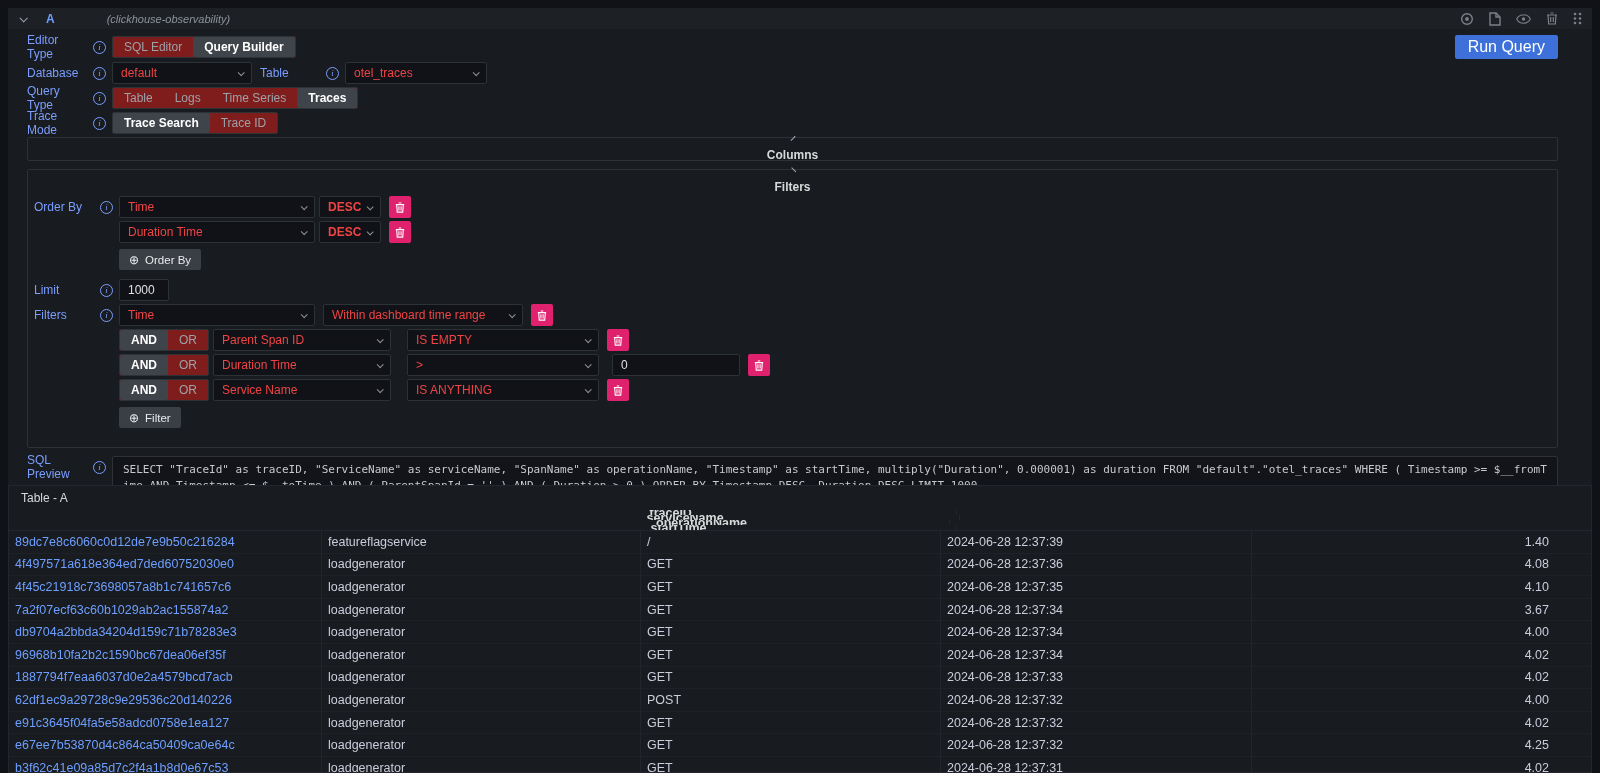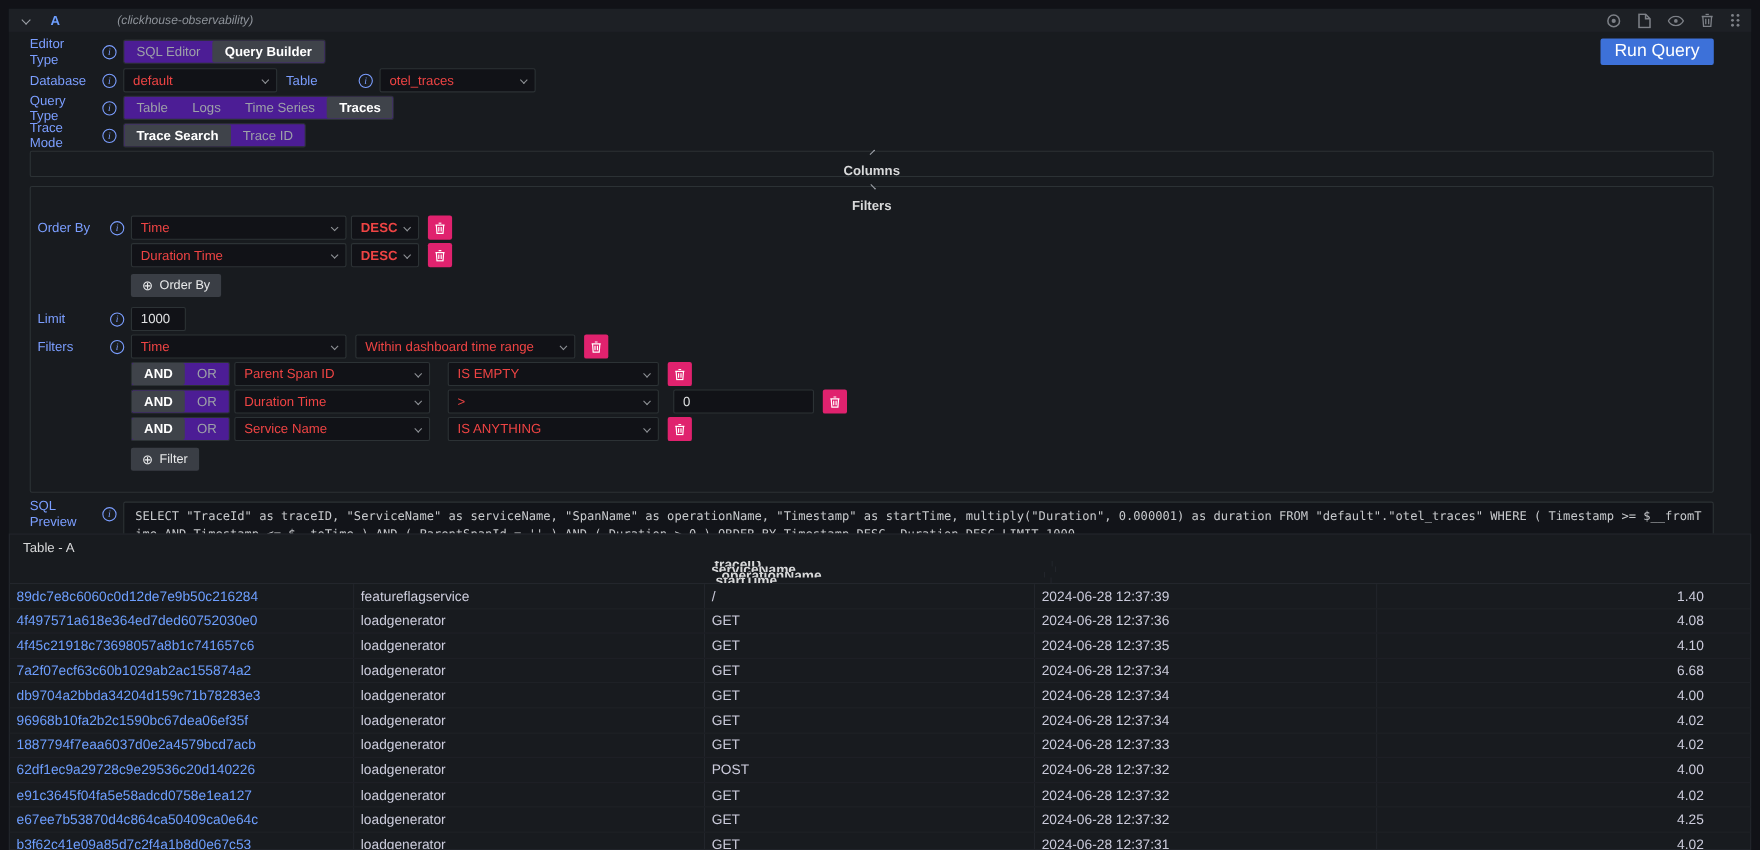--- a/index.html
+++ b/index.html
@@ -23,21 +23,21 @@
   .query-body::before { content:""; position:absolute; left:-16.5px; top:0; bottom:-4px; width:1px; background:#2c3235; }
   .qb-inner { position:relative; }
 
   .field-row { display:flex; align-items:center; margin-bottom:3px; min-height:22px; }
   .field-row.top { align-items:flex-start; }
   .f-label { width:85px; min-width:85px; color:#7b9eff; display:flex; align-items:center; gap:6px; height:22px; }
   .f-label .lbl-text { flex:1; }
   .info-i { width:13px; height:13px; min-width:13px; border:1px solid #7b9eff; border-radius:50%; font-size:9px; font-style:italic; font-family:"Liberation Serif",serif; display:inline-flex; align-items:center; justify-content:center; color:#7b9eff; margin-right:6px; }
   .info-i.gray { border-color:#ccccdc; color:#ccccdc; margin-right:0; }
 
-  .radio-group { display:inline-flex; background:#4c1d95; border:1px solid #2c3235; border-radius:2px; height:22px; overflow:hidden;justify-content:center; }
+  .radio-group { display:inline-flex; background:#7f1d1d; border:1px solid #2c3235; border-radius:2px; height:22px; overflow:hidden;justify-content:center; }
   .radio-opt { padding:0 11px; display:flex; align-items:center; color:#9da1a8; cursor:pointer; white-space:nowrap; }
   .radio-opt.selected { background:#3f434a; color:#ffffff; font-weight:700; border-radius:2px; }
 
   .select { display:inline-flex; align-items:center; justify-content:space-between; background:#111217; border:1px solid #2c3235; border-radius:2px; height:22px; padding:0 8px; color:#ef4444; cursor:pointer; gap:6px; }
   .select .sel-chev { width:5px; height:5px; border-right:1.2px solid #8e9196; border-bottom:1.2px solid #8e9196; transform:rotate(45deg) translateY(-1px); }
   .input { background:#111217; border:1px solid #2c3235; border-radius:2px; height:22px; padding:0 8px; color:#dfe0e2; font-size:12px; font-family:"Liberation Sans",sans-serif; }
 
   .run-btn { margin-left:auto; background:#3d71d9; color:#fff; border:none; border-radius:2px; height:24px; padding:0 13px; font-size:16px; font-weight:500; font-family:"Liberation Sans",sans-serif; cursor:pointer; }
 
   .section { border:1px solid #2c3235; border-radius:2px; margin:3px 0 8px 0; }
@@ -440,21 +440,21 @@
             <span class="td c-dur">4.10</span>
           </div>
 
           <div class="tr">
             <span class="td c-trace">
               <span class="trace-link">7a2f07ecf63c60b1029ab2ac155874a2</span>
             </span>
             <span class="td c-svc">loadgenerator</span>
             <span class="td c-op">GET</span>
             <span class="td c-start">2024-06-28 12:37:34</span>
-            <span class="td c-dur">6.68</span>
+            <span class="td c-dur">3.67</span>
           </div>
 
           <div class="tr">
             <span class="td c-trace">
               <span class="trace-link">db9704a2bbda34204d159c71b78283e3</span>
             </span>
             <span class="td c-svc">loadgenerator</span>
             <span class="td c-op">GET</span>
             <span class="td c-start">2024-06-28 12:37:34</span>
             <span class="td c-dur">4.00</span>

